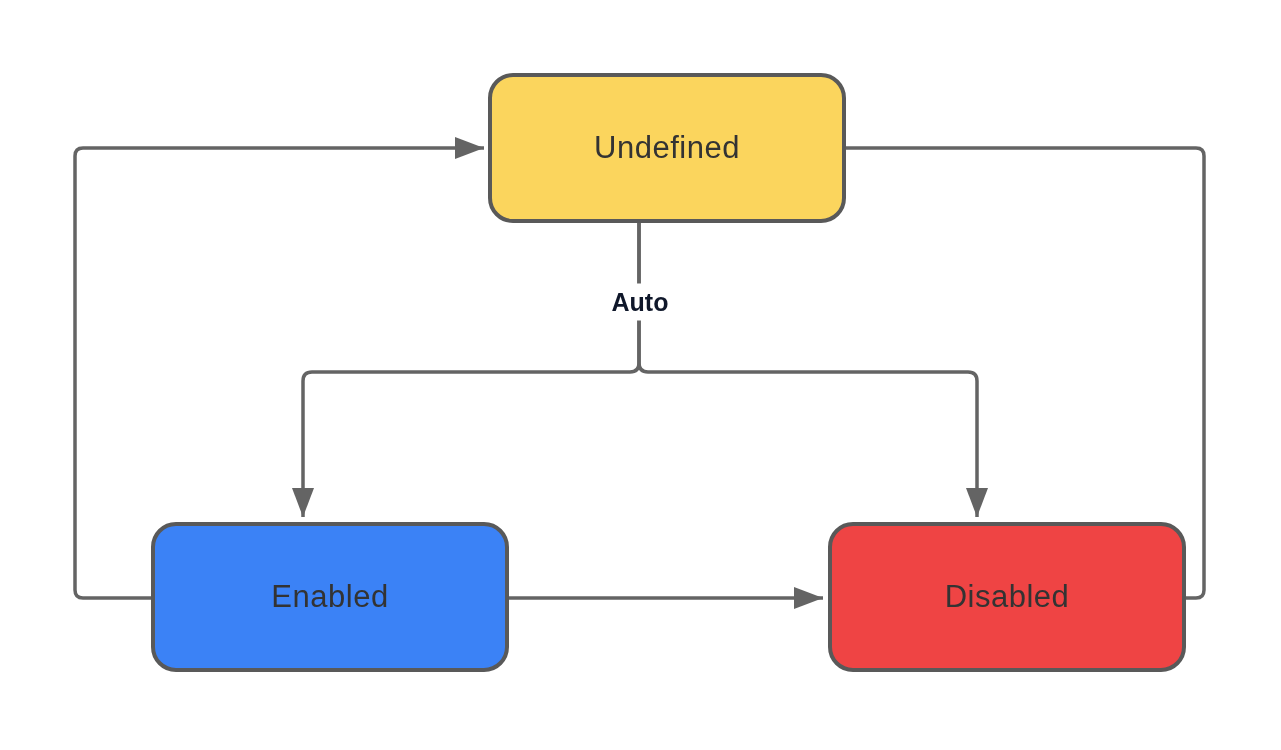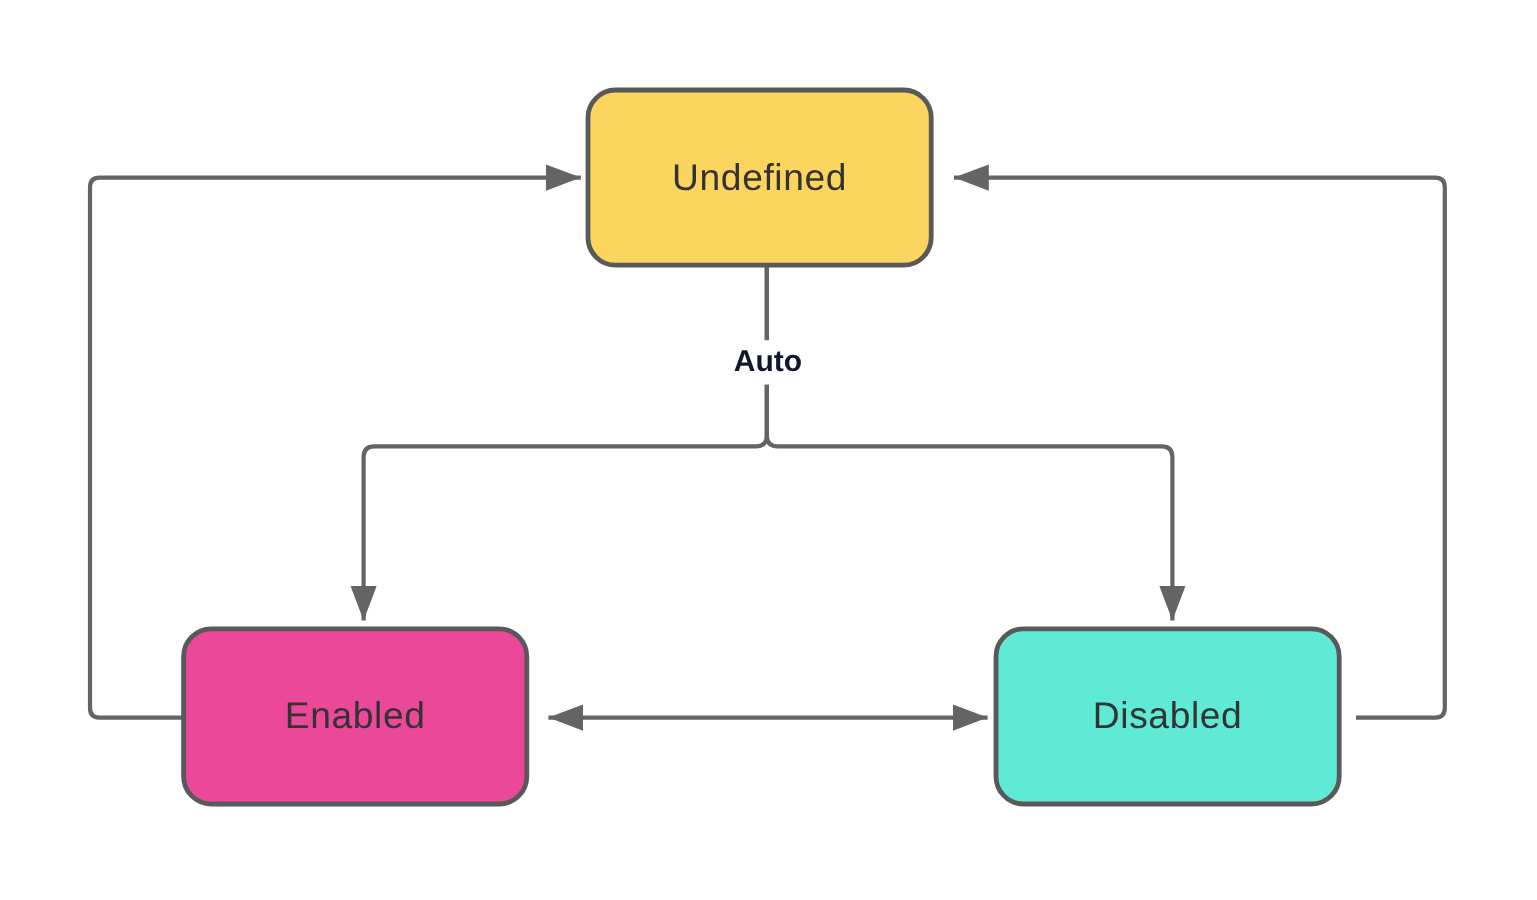--- a/index.html
+++ b/index.html
@@ -22,21 +22,21 @@
     width: 1281px;
     height: 750px;
   }
   .connector-layer path.edge {
     fill: none;
     stroke: #646464;
     stroke-width: 3.5;
   }
   .state-node {
     position: absolute;
-    width: 290px;
+    width: 358px;
     height: 150px;
     box-sizing: border-box;
     border: 4px solid #595959;
     border-radius: 25px;
     display: flex;
     align-items: center;
     justify-content: center;
     font-size: 31px;
     color: #333333;
     letter-spacing: 0.5px;
@@ -78,21 +78,21 @@
 
     <path class="edge" d="M 639 222 V 363 Q 639 372 648 372 H 968 Q 977 372 977 381 V 517" marker-end="url(#arrow)" style="stroke: rgb(100, 100, 100);"></path>
   </svg>
 
   <div class="edge-label" style="color: #0f172a;">Auto</div>
 
   <div class="state-node node-undefined" style="background-color: rgb(251, 213, 93);">
     <span>Undefined</span>
   </div>
 
-  <div class="state-node node-enabled" style="background-color: #ec4899;">
+  <div class="state-node node-enabled" style="background-color: #3b82f6;">
     <span>Enabled</span>
   </div>
 
-  <div class="state-node node-disabled" style="background-color: #5eead4;">
+  <div class="state-node node-disabled" style="background-color: #ef4444;">
     <span>Disabled</span>
   </div>
 
 </div>
 
 </body></html>

